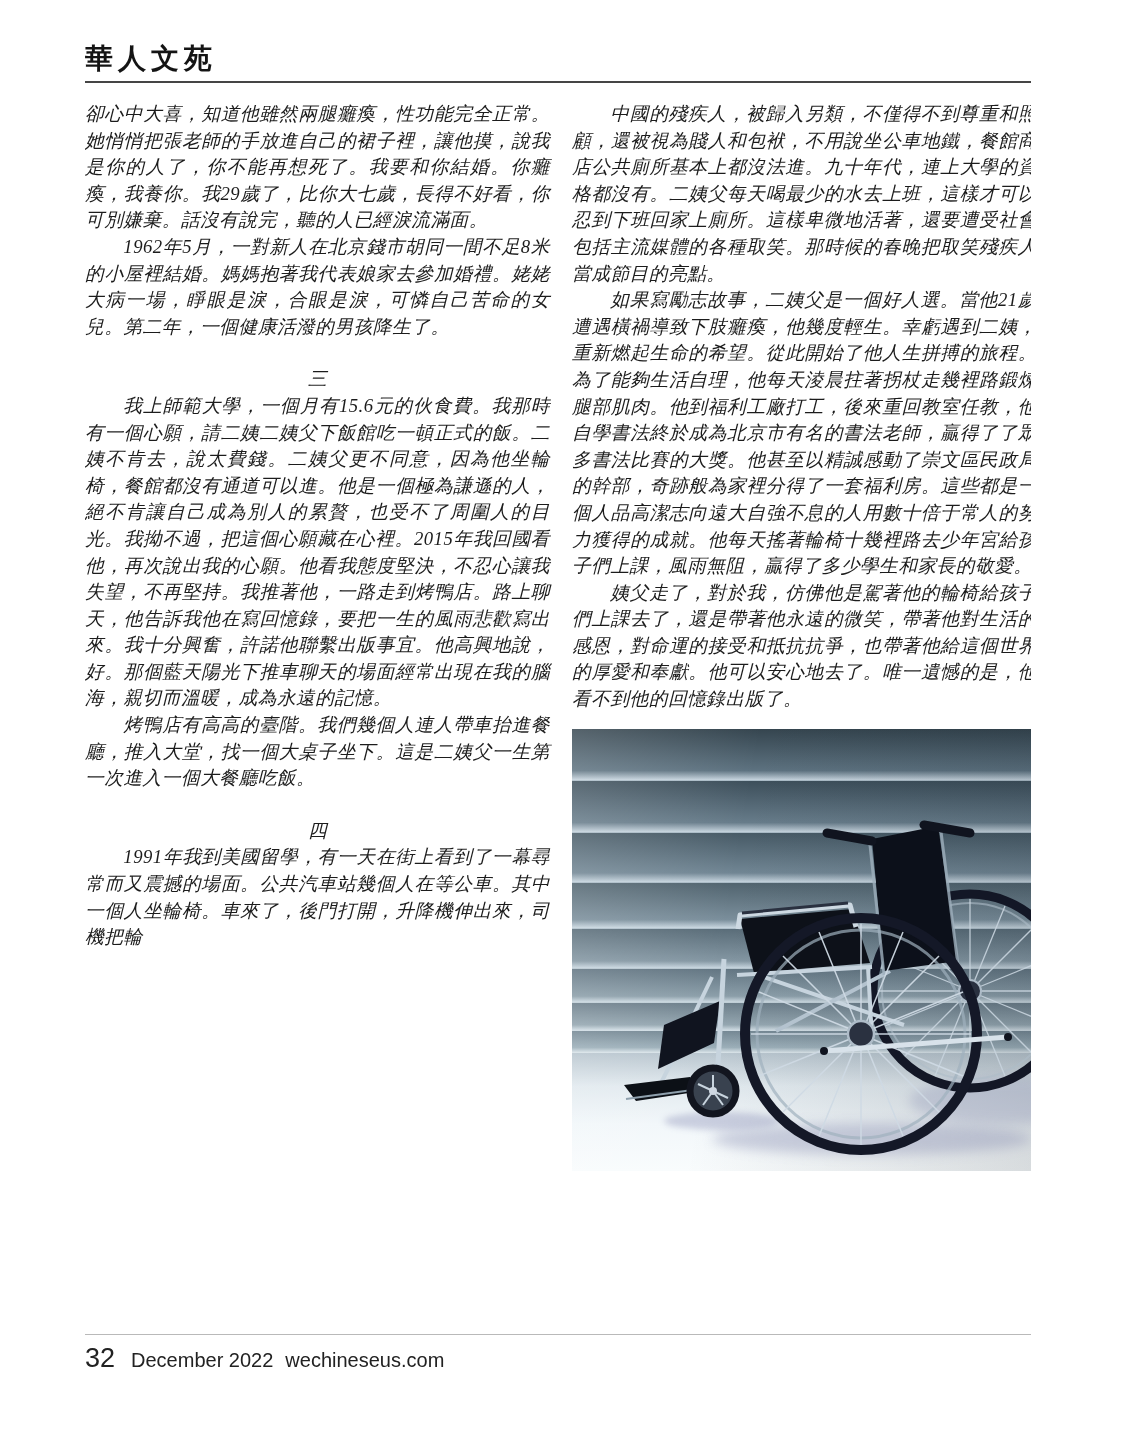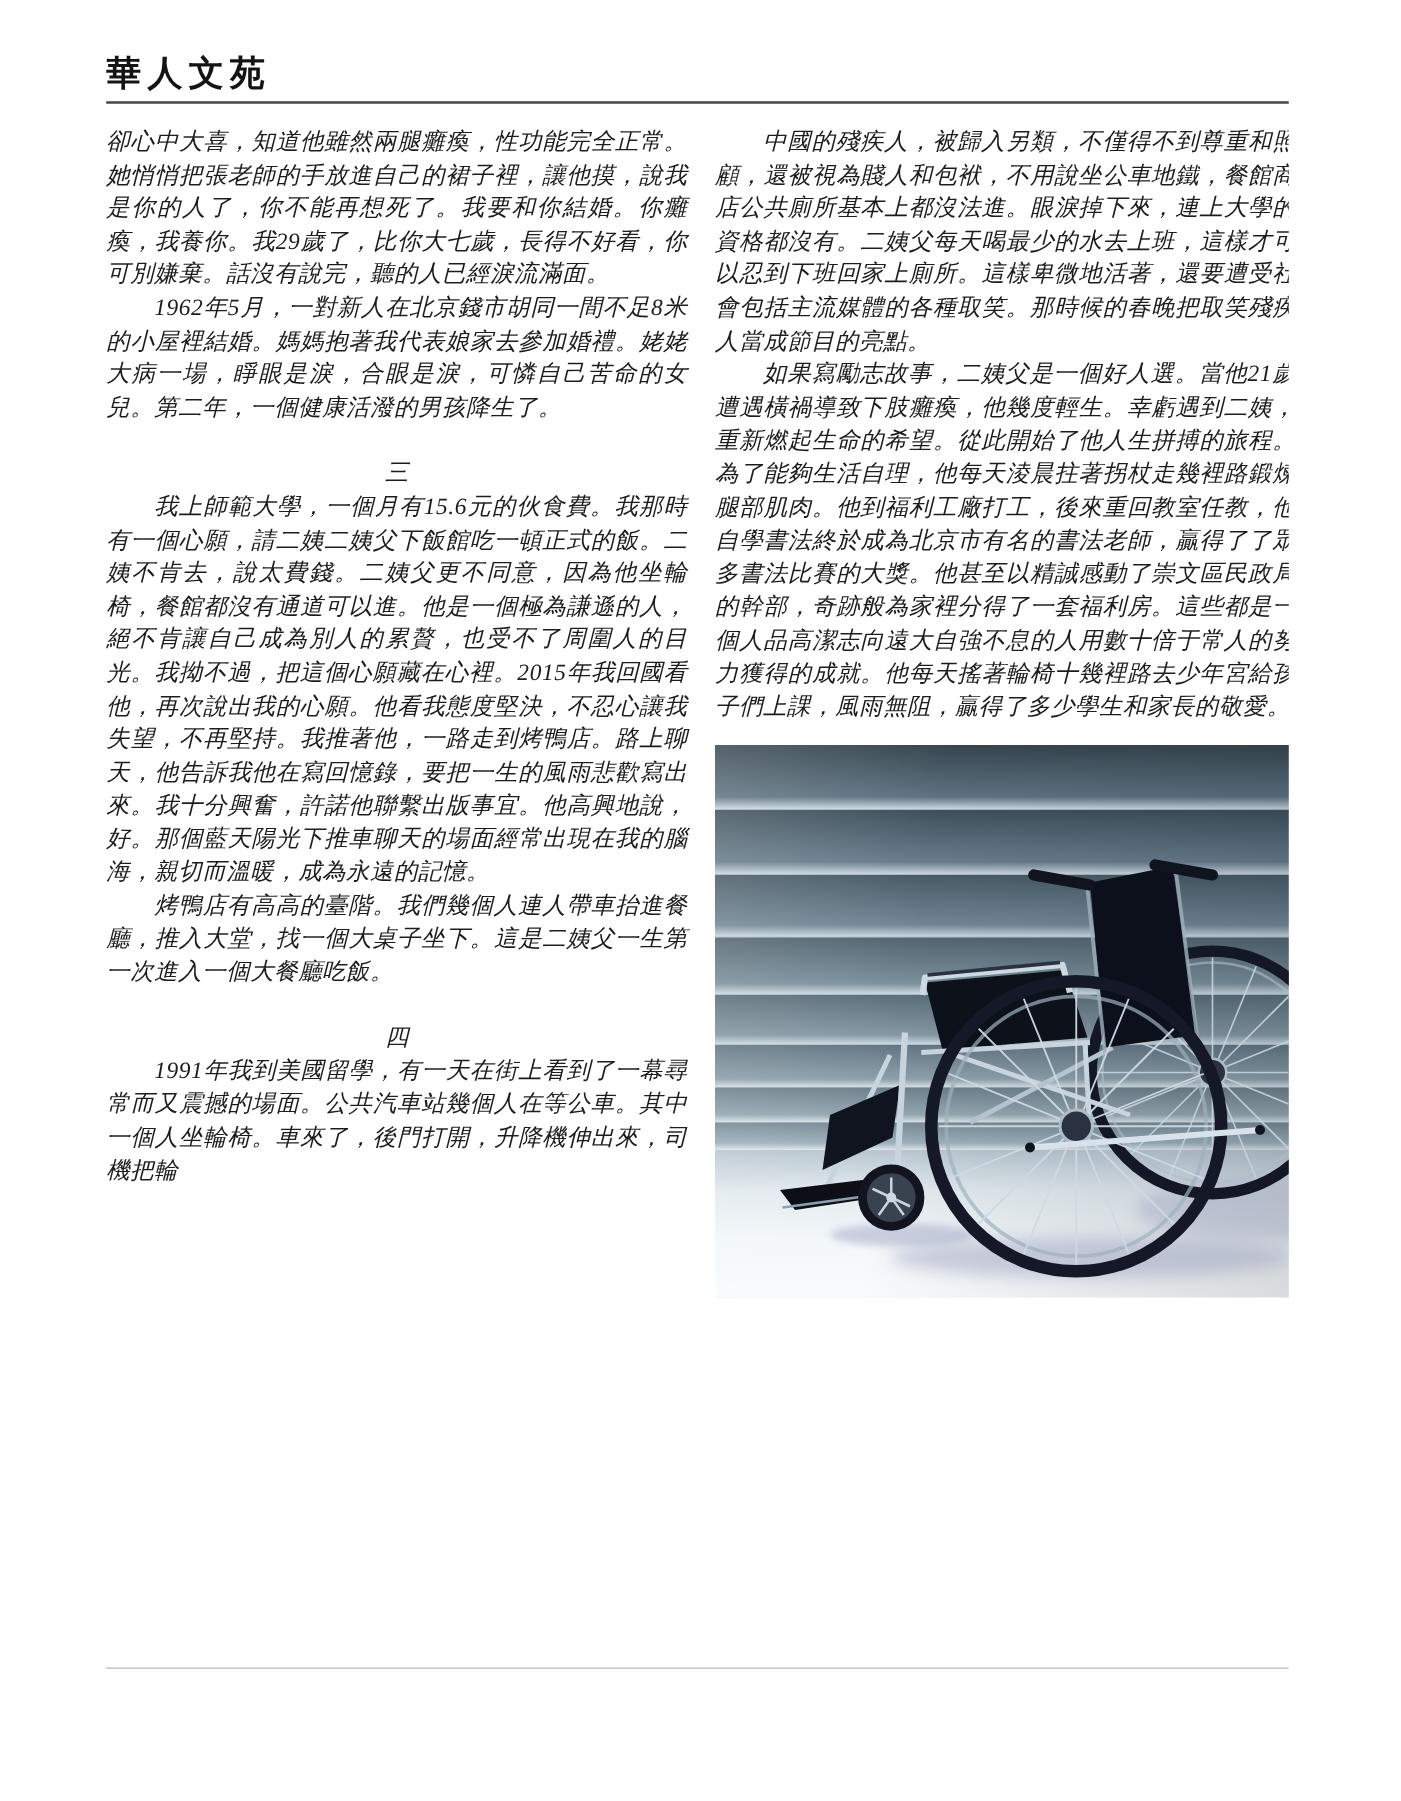--- a/index.html
+++ b/index.html
@@ -59,22 +59,23 @@
       <p class="cont">卻心中大喜，知道他雖然兩腿癱瘓，性功能完全正常。她悄悄把張老師的手放進自己的裙子裡，讓他摸，說我是你的人了，你不能再想死了。我要和你結婚。你癱瘓，我養你。我29歲了，比你大七歲，長得不好看，你可別嫌棄。話沒有說完，聽的人已經淚流滿面。</p>
       <p>1962年5月，一對新人在北京錢市胡同一間不足8米的小屋裡結婚。媽媽抱著我代表娘家去參加婚禮。姥姥大病一場，睜眼是淚，合眼是淚，可憐自己苦命的女兒。第二年，一個健康活潑的男孩降生了。</p>
       <p class="sec-head">三</p>
       <p>我上師範大學，一個月有15.6元的伙食費。我那時有一個心願，請二姨二姨父下飯館吃一頓正式的飯。二姨不肯去，說太費錢。二姨父更不同意，因為他坐輪椅，餐館都沒有通道可以進。他是一個極為謙遜的人，絕不肯讓自己成為別人的累贅，也受不了周圍人的目光。我拗不過，把這個心願藏在心裡。2015年我回國看他，再次說出我的心願。他看我態度堅決，不忍心讓我失望，不再堅持。我推著他，一路走到烤鴨店。路上聊天，他告訴我他在寫回憶錄，要把一生的風雨悲歡寫出來。我十分興奮，許諾他聯繫出版事宜。他高興地說，好。那個藍天陽光下推車聊天的場面經常出現在我的腦海，親切而溫暖，成為永遠的記憶。</p>
       <p>烤鴨店有高高的臺階。我們幾個人連人帶車抬進餐廳，推入大堂，找一個大桌子坐下。這是二姨父一生第一次進入一個大餐廳吃飯。</p>
       <p class="sec-head">四</p>
       <p>1991年我到美國留學，有一天在街上看到了一幕尋常而又震撼的場面。公共汽車站幾個人在等公車。其中一個人坐輪椅。車來了，後門打開，升降機伸出來，司機把輪</p>
     </div>
 
     <div class="col">
-      <p>中國的殘疾人，被歸入另類，不僅得不到尊重和照顧，還被視為賤人和包袱，不用說坐公車地鐵，餐館商店公共廁所基本上都沒法進。眼淚掉下來，連上大學的資格都沒有。二姨父每天喝最少的水去上班，這樣才可以忍到下班回家上廁所。這樣卑微地活著，還要遭受社會包括主流媒體的各種取笑。那時候的春晚把取笑殘疾人當成節目的亮點。</p>
+      <p>中國的殘疾人，被歸入另類，不僅得不到尊重和照顧，還被視為賤人和包袱，不用說坐公車地鐵，餐館商店公共廁所基本上都沒法進。九十年代，連上大學的資格都沒有。二姨父每天喝最少的水去上班，這樣才可以忍到下班回家上廁所。這樣卑微地活著，還要遭受社會包括主流媒體的各種取笑。那時候的春晚把取笑殘疾人當成節目的亮點。</p>
       <p>如果寫勵志故事，二姨父是一個好人選。當他21歲遭遇橫禍導致下肢癱瘓，他幾度輕生。幸虧遇到二姨，重新燃起生命的希望。從此開始了他人生拼搏的旅程。為了能夠生活自理，他每天淩晨拄著拐杖走幾裡路鍛煉腿部肌肉。他到福利工廠打工，後來重回教室任教，他自學書法終於成為北京市有名的書法老師，贏得了了眾多書法比賽的大獎。他甚至以精誠感動了崇文區民政局的幹部，奇跡般為家裡分得了一套福利房。這些都是一個人品高潔志向遠大自強不息的人用數十倍于常人的努力獲得的成就。他每天搖著輪椅十幾裡路去少年宮給孩子們上課，風雨無阻，贏得了多少學生和家長的敬愛。</p>
+      <p>姨父走了，對於我，仿佛他是駕著他的輪椅給孩子們上課去了，還是帶著他永遠的微笑，帶著他對生活的感恩，對命運的接受和抵抗抗爭，也帶著他給這個世界的厚愛和奉獻。他可以安心地去了。唯一遺憾的是，他看不到他的回憶錄出版了。</p>
 
       <div class="photo">
         <div class="stairs">
           <div class="step s1"></div>
             <div class="step s2"></div>
             <div class="step s3"></div>
           <div class="step s4"></div>
             <div class="step s5"></div>
             <div class="step s6"></div>
           <div class="step s7"></div>
@@ -181,14 +182,19 @@
 
           <line x1="252" y1="322" x2="436" y2="308" stroke="#d8e2ea" stroke-width="5"></line>
           <circle cx="252" cy="322" r="4" fill="#10141f"></circle>
           <circle cx="436" cy="308" r="4" fill="#10141f"></circle>
         </svg>
       </div>
     </div>
   </div>
 
   <div class="footer-rule"></div>
+  <div class="footer">
+    <span class="page-num">32</span>
+    <span class="issue">December 2022</span>
+    <span class="site">wechineseus.com</span>
+  </div>
 
 </div>
 
 </body></html>

